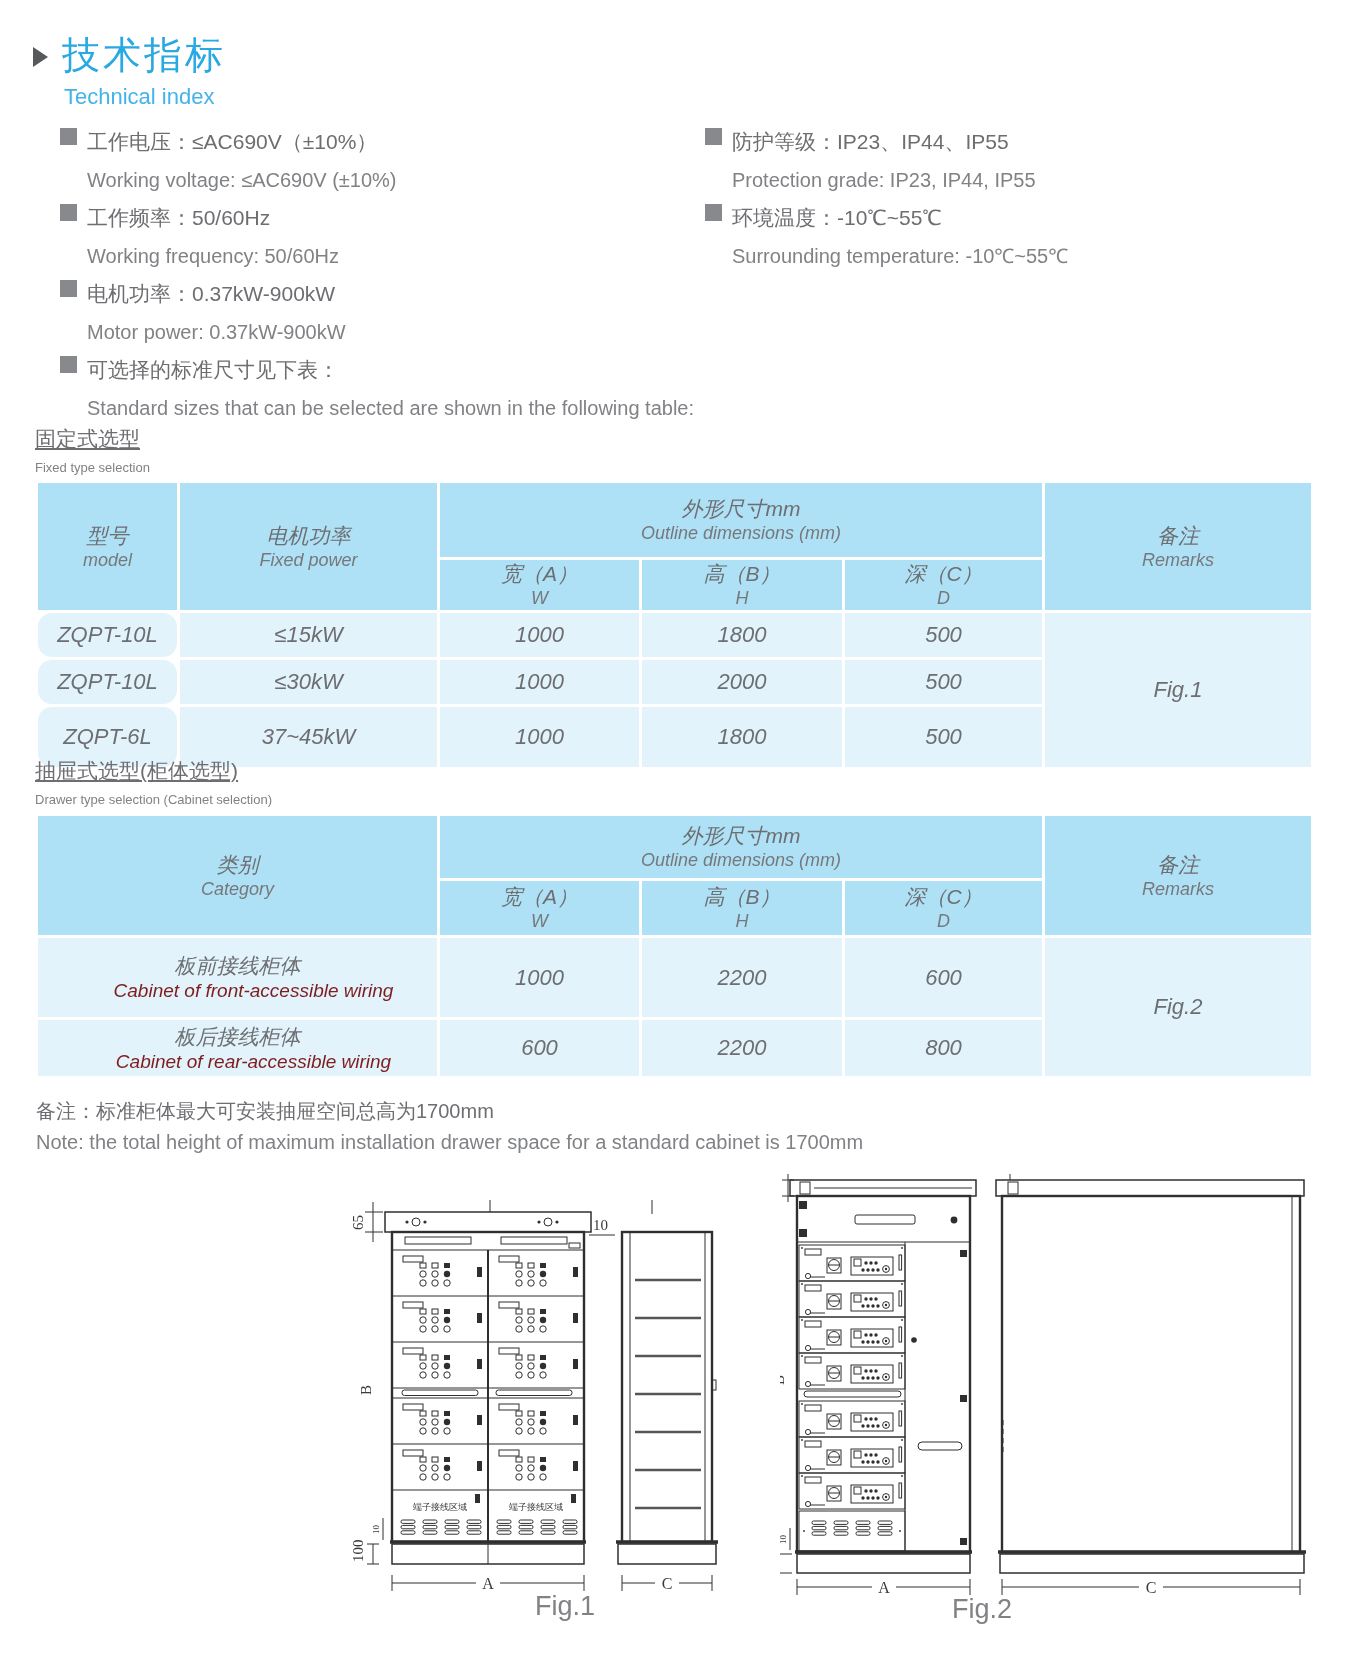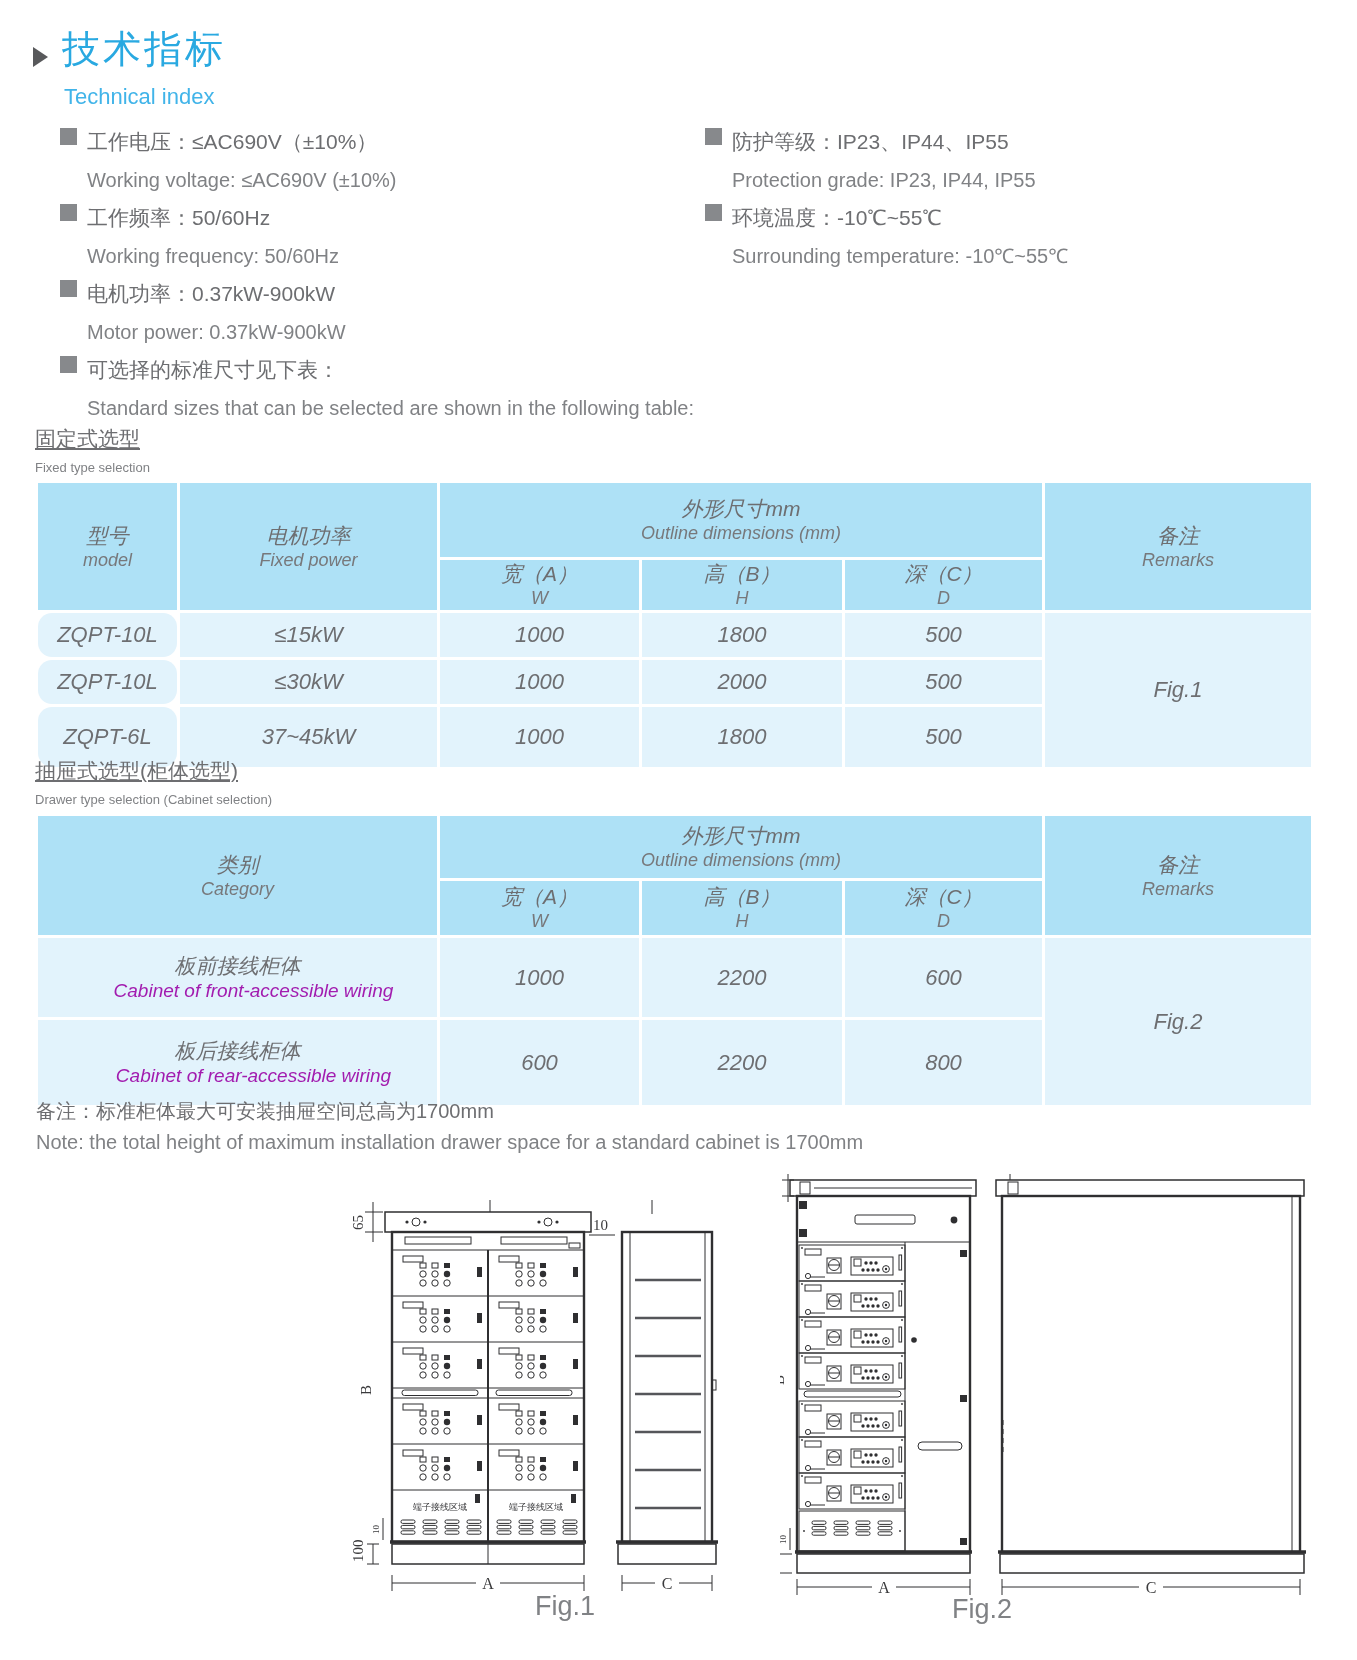--- a/index.html
+++ b/index.html
@@ -4,21 +4,21 @@
 <style>
   * { margin:0; padding:0; box-sizing:border-box; }
   html,body { background:#fff; }
   .page {
     position:relative; width:1357px; height:1660px; background:#fff;
     font-family:"Liberation Sans", sans-serif; overflow:hidden;
   }
   
   .hdr-arrow { position:absolute; left:33px; top:47px; width:0; height:0;
     border-left:15px solid #58595b; border-top:10px solid transparent; border-bottom:10px solid transparent; }
-  .hdr-title { position:absolute; left:62px; top:24px; font-size:38px; color:#29a9e1; letter-spacing:3px; }
+  .hdr-title { position:absolute; left:62px; top:30px; font-size:38px; color:#29a9e1; letter-spacing:3px; }
   .hdr-sub { position:absolute; left:64px; top:84px; font-size:22px; color:#41b4e9; }
 
   
   .spec-col { position:absolute; top:128px; }
   .spec-col.left { left:60px; width:620px; }
   .spec-col.right { left:705px; width:620px; }
   .s-cn { display:flex; font-size:21px; color:#6d6e71; line-height:28px; margin-bottom:12px; white-space:nowrap; }
   .s-cn .sq { display:inline-block; width:17px; height:17px; background:#87898c; margin-right:10px; flex:0 0 auto; }
   .s-en { font-size:20px; color:#808285; line-height:24px; margin-bottom:12px; margin-left:27px; white-space:nowrap; }
   .intro-gap { margin-top:8px; }
@@ -33,21 +33,21 @@
   table { width:100%; border-collapse:separate; border-spacing:3px; table-layout:fixed; }
   td, th { padding:0; text-align:center; vertical-align:middle; font-weight:normal;font-style:italic; }
   .hd { background:#aee1f6; color:#6d6e71; }
   .bd { background:#e2f3fc; color:#6d6e71; }
   .cn-lg { font-size:21px; line-height:26px; }
   .en-sm { font-size:18px; line-height:22px; color:#77787b; }
   .cell-num { font-size:22px; }
   .cell-model { font-size:22px;border-radius:14px; }
   .fig-ref { font-size:22px; }
   .cat-cn { font-size:21px; line-height:27px; }
-  .cat-en { font-size:19px; line-height:24px; color:#a21caf;padding-left:32px; }
+  .cat-en { font-size:19px; line-height:24px; color:#7f1d1d;padding-left:32px; }
 
   
   .note { position:absolute; left:36px; top:1098px; }
   .note-cn { font-size:20px; color:#6d6e71; }
   .note-en { font-size:20px; color:#808285; margin-top:6px; }
 
   
   .figsvg { position:absolute; }
   .figsvg text { font-family:"Liberation Serif", serif; fill:#3a3a3c; }
   .figcap { font-family:"Liberation Sans", sans-serif !important; font-size:27px; fill:#808285 !important; }
@@ -222,21 +222,21 @@
       <tr style="height:79px;">
         <td class="bd">
           <div class="cat-cn">板前接线柜体</div>
           <div class="cat-en">Cabinet of front-accessible wiring</div>
         </td>
         <td class="bd cell-num">1000</td>
         <td class="bd cell-num">2200</td>
         <td class="bd cell-num">600</td>
         <td class="bd fig-ref" rowspan="2">Fig.2</td>
       </tr>
-      <tr style="height:85px;">
+      <tr style="height:56px;">
         <td class="bd">
           <div class="cat-cn">板后接线柜体</div>
           <div class="cat-en">Cabinet of rear-accessible wiring</div>
         </td>
         <td class="bd cell-num">600</td>
         <td class="bd cell-num">2200</td>
         <td class="bd cell-num">800</td>
       </tr>
     </tbody>
       </table>

